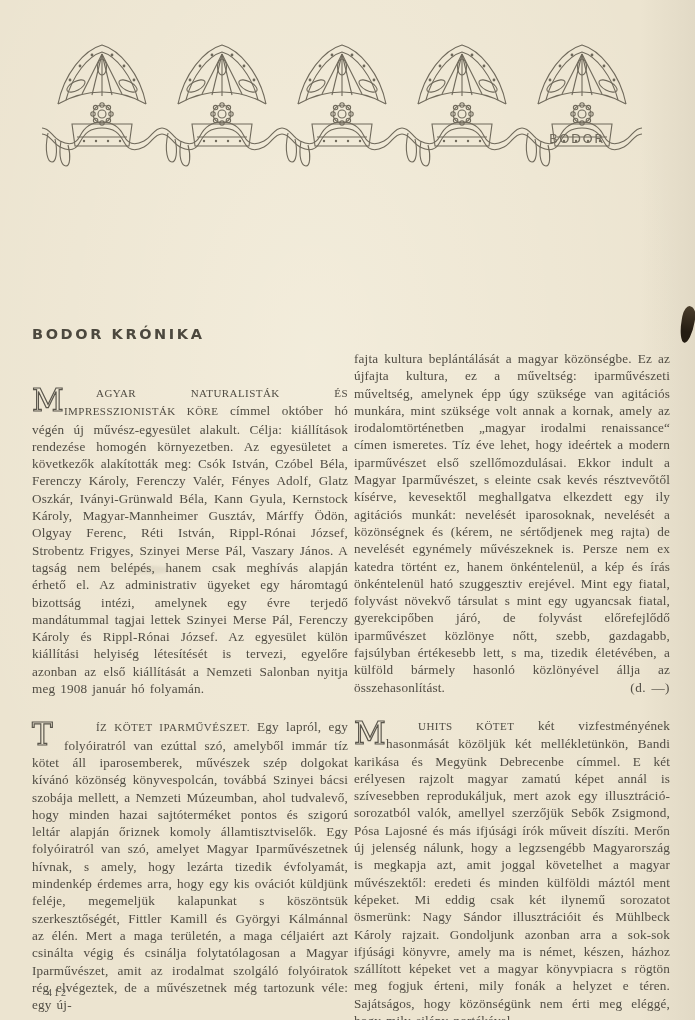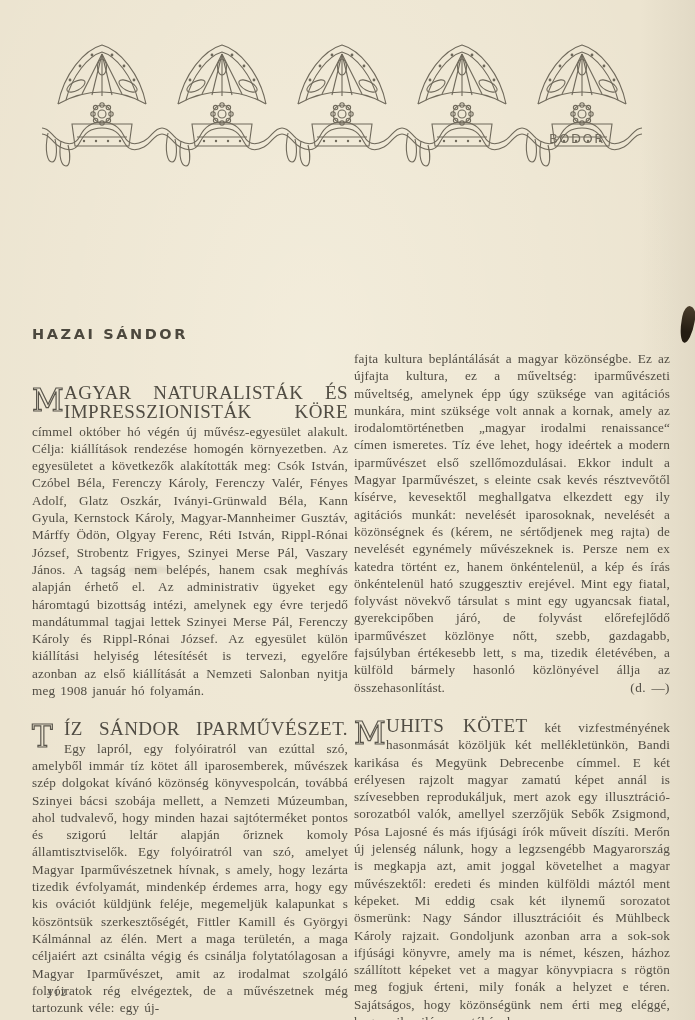--- a/index.html
+++ b/index.html
@@ -46,21 +46,21 @@
   .dropcap{
     float:left;
     font-family:"DejaVu Serif", serif;
     font-size:31px;line-height:29px;
     width:27px;height:32px;
     margin:2px 5px 0 0;
     color:#5a564c;
     -webkit-text-fill-color:transparent;
     -webkit-text-stroke:1.15px #5a564c;
   }
-  .lead{font-size:19px;letter-spacing:.45px;}
+  .lead{font-size:11px;letter-spacing:.45px;margin-left:32px;}
   .par-sig{float:right;letter-spacing:.5px;}
   
   .page-number{
     position:absolute;left:47px;top:987px;
     font-size:10px;letter-spacing:2px;color:#55524a;
   }
   
   .edge-mark{
     position:absolute;left:681px;top:306px;width:13px;height:37px;
     background:linear-gradient(to bottom, #4a3e2c, #241c12 70%);
@@ -133,31 +133,31 @@
       </defs>
       <use href="#u" xlink:href="#u" x="0"></use>
       <use href="#u" xlink:href="#u" x="120"></use>
       <use href="#u" xlink:href="#u" x="240"></use>
       <use href="#u" xlink:href="#u" x="360"></use>
       <use href="#u" xlink:href="#u" x="480"></use>
     </svg>
   </div>
   <div class="ornament-sig">BODOR</div>
 
-  <h2 class="heading">HAZAI SÁNDOR</h2>
+  <h2 class="heading">BODOR KRÓNIKA</h2>
 
   <div class="col col-left">
     <p class="para">
       <span class="dropcap">M</span>
       <span class="lead">AGYAR NATURALISTÁK ÉS IMPRESSZIONISTÁK KÖRE</span>
       <span>címmel október hó végén új művész-egyesület alakult. Célja: kiállítások rendezése homogén környezetben. Az egyesületet a következők alakították meg: Csók István, Czóbel Béla, Ferenczy Károly, Ferenczy Valér, Fényes Adolf, Glatz Oszkár, Iványi-Grünwald Béla, Kann Gyula, Kernstock Károly, Magyar-Mannheimer Gusztáv, Márffy Ödön, Olgyay Ferenc, Réti István, Rippl-Rónai József, Strobentz Frigyes, Szinyei Merse Pál, Vaszary János. A tagság nem belépés, hanem csak meghívás alapján érhető el. Az administrativ ügyeket egy háromtagú bizottság intézi, amelynek egy évre terjedő mandátummal tagjai lettek Szinyei Merse Pál, Ferenczy Károly és Rippl-Rónai József. Az egyesület külön kiállítási helyiség létesítését is tervezi, egyelőre azonban az első kiállítását a Nemzeti Salonban nyitja meg 1908 január hó folyamán.</span>
     </p>
     <p class="para">
       <span class="dropcap">T</span>
-      <span class="lead">ÍZ SÁNDOR IPARMŰVÉSZET.</span>
+      <span class="lead">ÍZ KÖTET IPARMŰVÉSZET.</span>
       <span>Egy lapról, egy folyóiratról van ezúttal szó, amelyből immár tíz kötet áll iparosemberek, művészek szép dolgokat kívánó közönség könyvespolcán, továbbá Szinyei bácsi szobája mellett, a Nemzeti Múzeumban, ahol tudvalevő, hogy minden hazai sajtóterméket pontos és szigorú leltár alapján őriznek komoly államtisztviselők. Egy folyóiratról van szó, amelyet Magyar Iparművészetnek hívnak, s amely, hogy lezárta tizedik évfolyamát, mindenkép érdemes arra, hogy egy kis ovációt küldjünk feléje, megemeljük kalapunkat s köszöntsük szerkesztőségét, Fittler Kamill és Györgyi Kálmánnal az élén. Mert a maga területén, a maga céljaiért azt csinálta végig és csinálja folytatólagosan a Magyar Iparművészet, amit az irodalmat szolgáló folyóiratok rég elvégeztek, de a művészetnek még tartozunk véle: egy új-</span>
     </p>
   </div>
 
   <div class="col col-right">
     <p class="para">
       <span>fajta kultura beplántálását a magyar közönségbe. Ez az újfajta kultura, ez a műveltség: iparművészeti műveltség, amelynek épp úgy szüksége van agitációs munkára, mint szüksége volt annak a kornak, amely az irodalomtörténetben „magyar irodalmi renaissance“ címen ismeretes. Tíz éve lehet, hogy ideértek a modern iparművészet első szellőmozdulásai. Ekkor indult a Magyar Iparművészet, s eleinte csak kevés résztvevőtől kísérve, kevesektől meghallgatva elkezdett egy ily agitációs munkát: nevelését iparosoknak, nevelését a közönségnek és (kérem, ne sértődjenek meg rajta) de nevelését egynémely művészeknek is. Persze nem ex katedra történt ez, hanem önkéntelenül, a kép és írás önkéntelenül ható szuggesztiv erejével. Mint egy fiatal, folyvást növekvő társulat s mint egy ugyancsak fiatal, gyerekcipőben járó, de folyvást előrefejlődő iparművészet közlönye nőtt, szebb, gazdagabb, fajsúlyban értékesebb lett, s ma, tizedik életévében, a külföld bármely hasonló közlönyével állja az összehasonlítást.</span>
       <span class="par-sig">(d. —)</span>
     </p>
     <p class="para">

